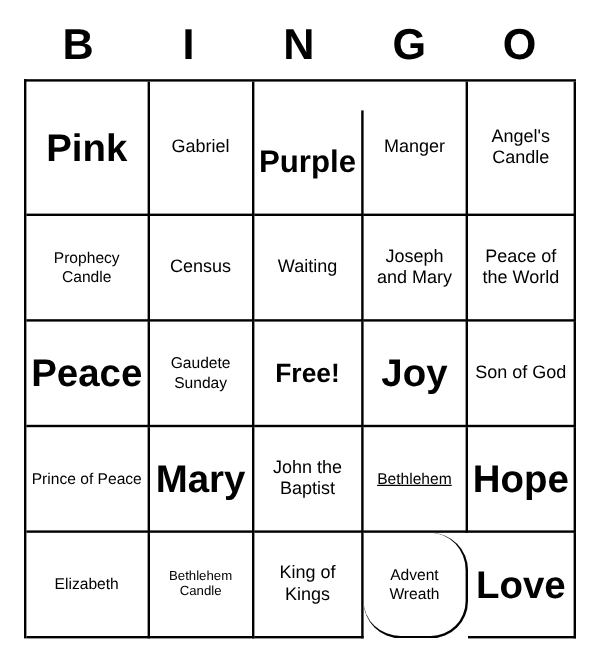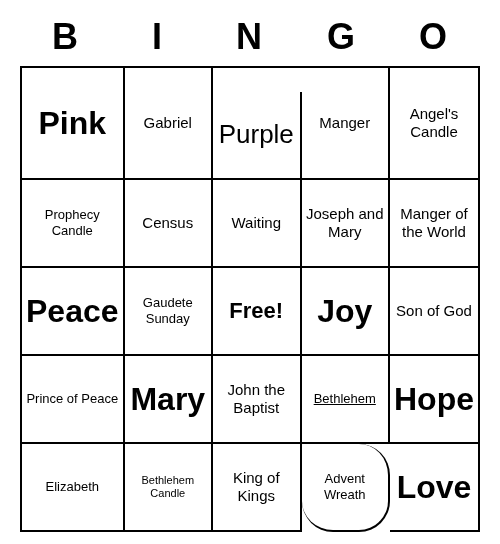--- a/index.html
+++ b/index.html
@@ -45,21 +45,21 @@
       padding: 6px 4px;
       font-size: 15px;
       line-height: 1.2;
     }
     .bingo-cell.free {
       font-size: 22px;
       font-weight: bold;
     }
     .bingo-cell.large {
       font-size: 26px;
-      font-weight: normal;
+      font-weight: bold;
       margin-top: 24px;
     }
     .bingo-cell.xlarge {
       font-size: 32px;
       font-weight: bold;
     }
   </style>
 </head>
 <body>
 
@@ -74,21 +74,21 @@
   <div class="bingo-grid">
   <div class="bingo-cell xlarge">Pink</div>
       <div class="bingo-cell">Gabriel</div>
       <div class="bingo-cell large">Purple</div>
       <div class="bingo-cell">Manger</div>
       <div class="bingo-cell">Angel's Candle</div>
       <div class="bingo-cell" style="font-size: 13px;">Prophecy Candle</div>
       <div class="bingo-cell">Census</div>
       <div class="bingo-cell">Waiting</div>
       <div class="bingo-cell">Joseph and Mary</div>
-      <div class="bingo-cell">Manger of the World</div>
+      <div class="bingo-cell">Peace of the World</div>
       <div class="bingo-cell xlarge">Peace</div>
       <div class="bingo-cell" style="font-size: 13px;">Gaudete Sunday</div>
       <div class="bingo-cell free">Free!</div>
       <div class="bingo-cell xlarge">Joy</div>
       <div class="bingo-cell">Son of God</div>
       <div class="bingo-cell" style="font-size: 13px;">Prince of Peace</div>
       <div class="bingo-cell xlarge">Mary</div>
       <div class="bingo-cell">John the Baptist</div>
       <div class="bingo-cell" style="font-size: 13px; text-decoration: underline;">Bethlehem</div>
       <div class="bingo-cell xlarge">Hope</div>

